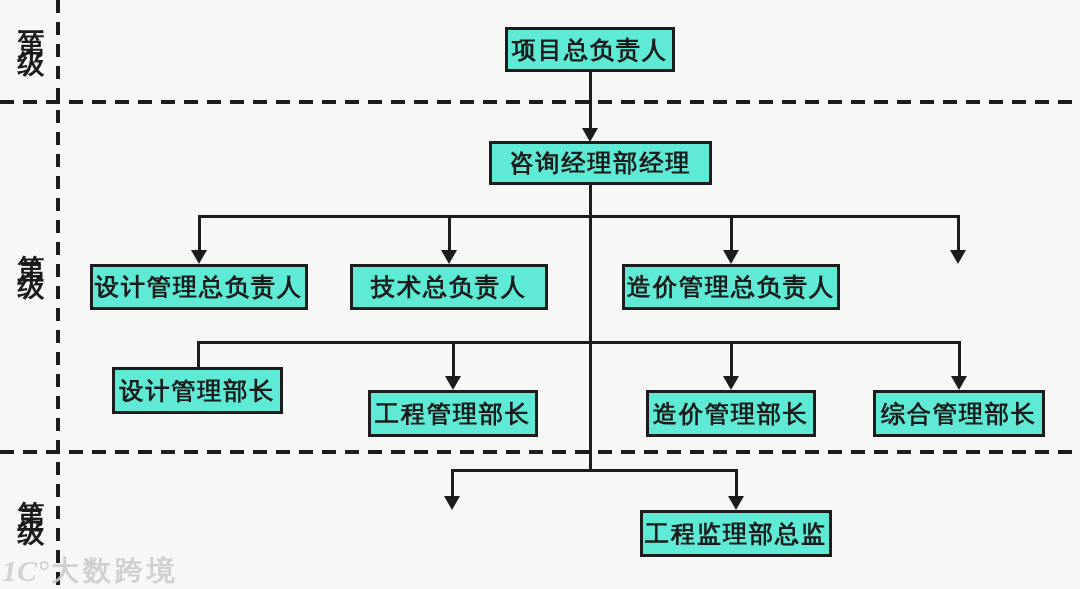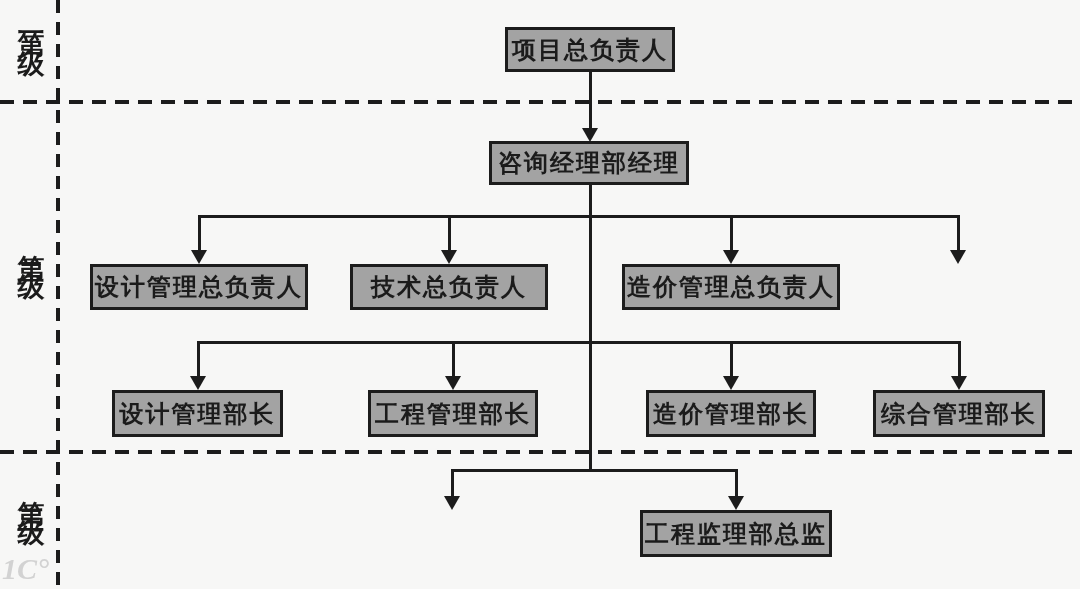--- a/index.html
+++ b/index.html
@@ -23,21 +23,21 @@
   
   .lvl{
     position:absolute;left:11px;width:38px;
     writing-mode:vertical-rl;text-orientation:upright;
     font-size:27px;font-weight:bold;letter-spacing:9px;
     white-space:nowrap;
   }
   
   .node{
     position:absolute;
-    background:#a3a3a3;
+    background:#5eead4;
     border:3px solid #1c1c1c;
     box-sizing:border-box;
     display:flex;align-items:center;justify-content:center;
     font-size:24px;font-weight:bold;letter-spacing:2px;
     white-space:nowrap;
   }
   
   .vl{position:absolute;width:3px;background:#1c1c1c;}
   .hl{position:absolute;height:3px;background:#1c1c1c;}
   .arrow{
@@ -97,30 +97,31 @@
   <div class="arrow" style="left:951px;top:376px"></div>
 
   <div class="hl" style="left:451px;top:469px;width:287px"></div>
   <div class="vl" style="left:451px;top:469px;height:28px"></div>
   <div class="vl" style="left:735px;top:469px;height:28px"></div>
   <div class="arrow" style="left:444px;top:496px"></div>
   <div class="arrow" style="left:728px;top:496px"></div>
 
   <div class="node" style="left:505px;top:27px;width:170px;height:45px">项目总负责人</div>
 
-  <div class="node" style="left:489px;top:141px;width:200px;height:44px">咨询经理部经理</div>
+  <div class="node" style="left:489px;top:141px;width:223px;height:44px">咨询经理部经理</div>
 
   <div class="node" style="left:90px;top:264px;width:218px;height:46px">设计管理总负责人</div>
   <div class="node" style="left:350px;top:264px;width:198px;height:46px">技术总负责人</div>
   <div class="node" style="left:622px;top:264px;width:218px;height:46px">造价管理总负责人</div>
 
-  <div class="node" style="left:112px;top:390px;width:171px;height:47px">设计管理部长</div>
+  <div class="node" style="left:112px;top:367px;width:171px;height:47px">设计管理部长</div>
   <div class="node" style="left:368px;top:390px;width:170px;height:47px">工程管理部长</div>
   <div class="node" style="left:646px;top:390px;width:170px;height:47px">造价管理部长</div>
   <div class="node" style="left:873px;top:390px;width:172px;height:47px">综合管理部长</div>
 
   <div class="node" style="left:640px;top:510px;width:192px;height:47px">工程监理部总监</div>
 
   <div class="watermark">
     <span class="wm-logo">1C°</span>
+    <span>大数跨境</span>
   </div>
 
 </div>
 
 </body></html>

